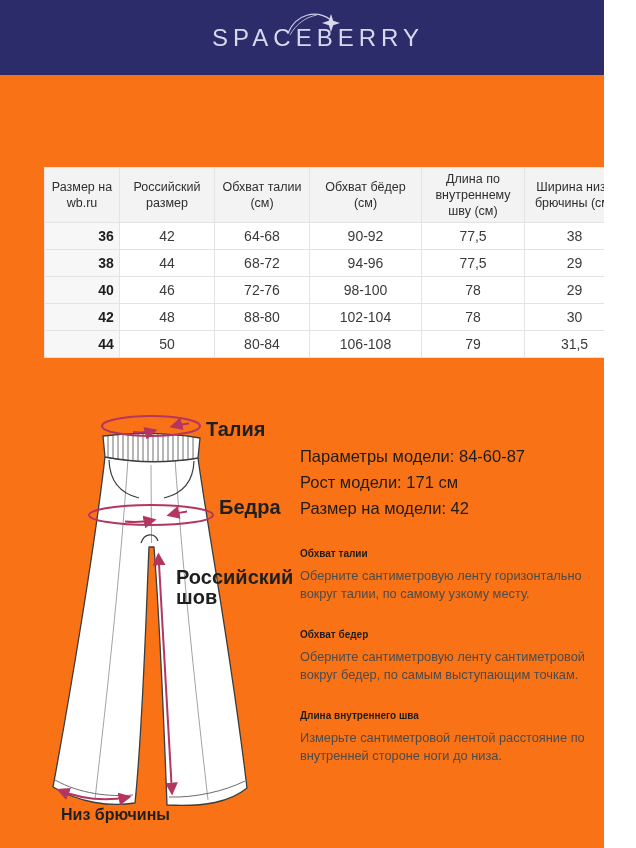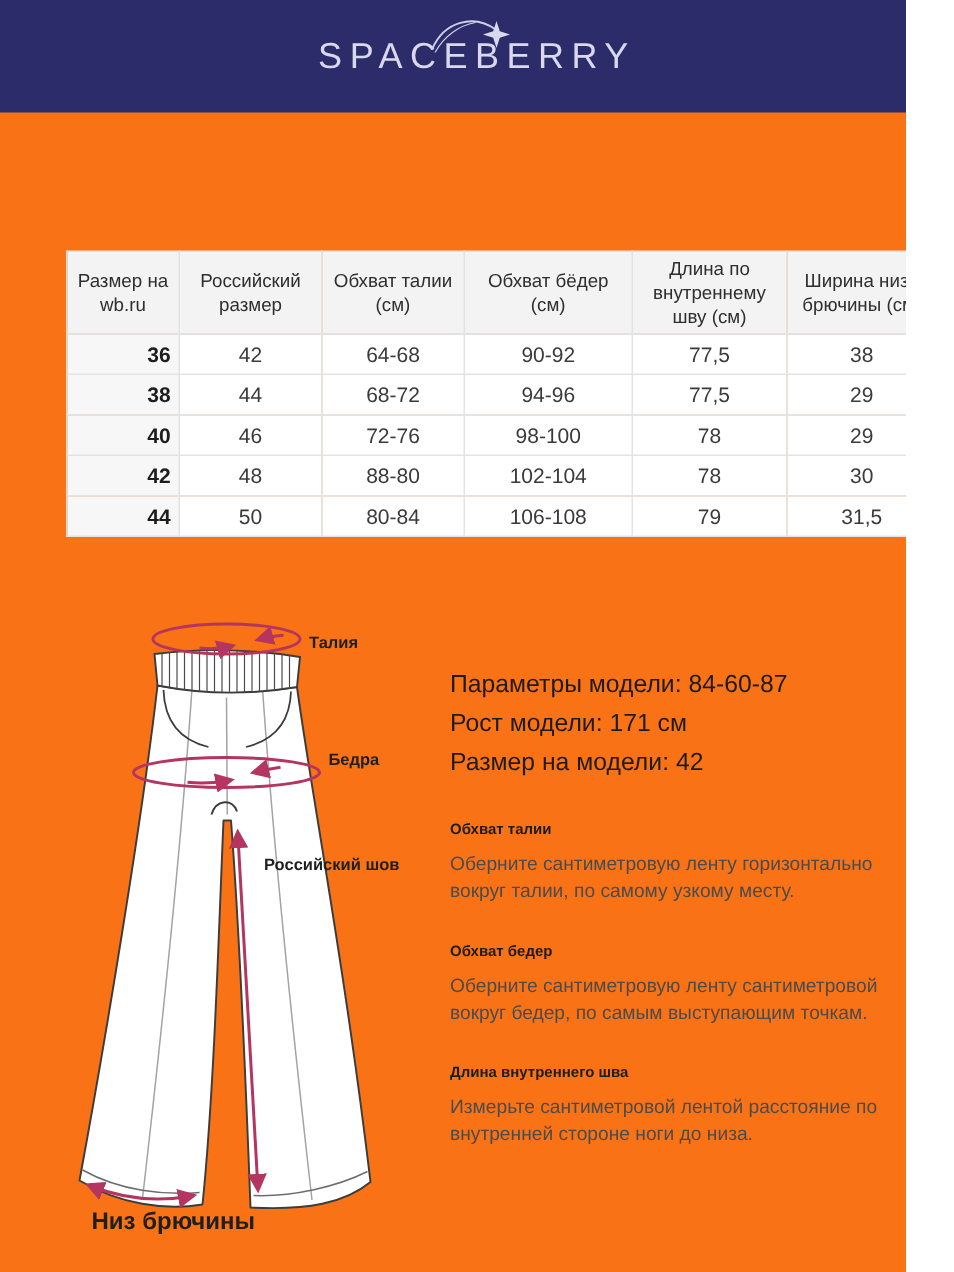--- a/index.html
+++ b/index.html
@@ -18,21 +18,21 @@
                 border-collapse:collapse; table-layout:fixed; }
   .size-table th, .size-table td { border:1px solid #e3e3e3; text-align:center; vertical-align:middle; }
   .size-table th { background:#f3f3f3; height:55px; font-size:12.5px; font-weight:400;
                    color:#2e2e2e; line-height:1.3; padding:2px 4px; }
   .size-table td { background:#ffffff; height:27px; font-size:14px; color:#3a3a3a; }
   .size-table td:first-child { background:#f7f7f7; font-weight:bold; color:#1d1d1d;padding-left:48px; }
 
   
   .diagram { position:absolute; left:25px; top:395px; width:270px; height:448px; }
   .diagram svg { position:absolute; left:0; top:0; }
-  .d-label { position:absolute; font-size:11px; font-weight:bold; color:#1f1f1f; line-height:20px; }
+  .d-label { position:absolute; font-size:20px; font-weight:bold; color:#1f1f1f; line-height:20px; }
   .lbl-waist  { left:181px; top:24px; }
   .lbl-hips   { left:194px; top:102px; }
   .lbl-inseam { left:151px; top:172px; width:108px; }
   .lbl-hem    { left:36px;  top:410px; font-size:16px; }
 
   
   .info { position:absolute; left:300px; top:443px; width:312px; }
   .model-line { font-size:16.5px; line-height:26px; color:#1c1c1c; }
   .model-line .lbl { font-weight:normal; }
   .model-line .val { font-weight:400; }

